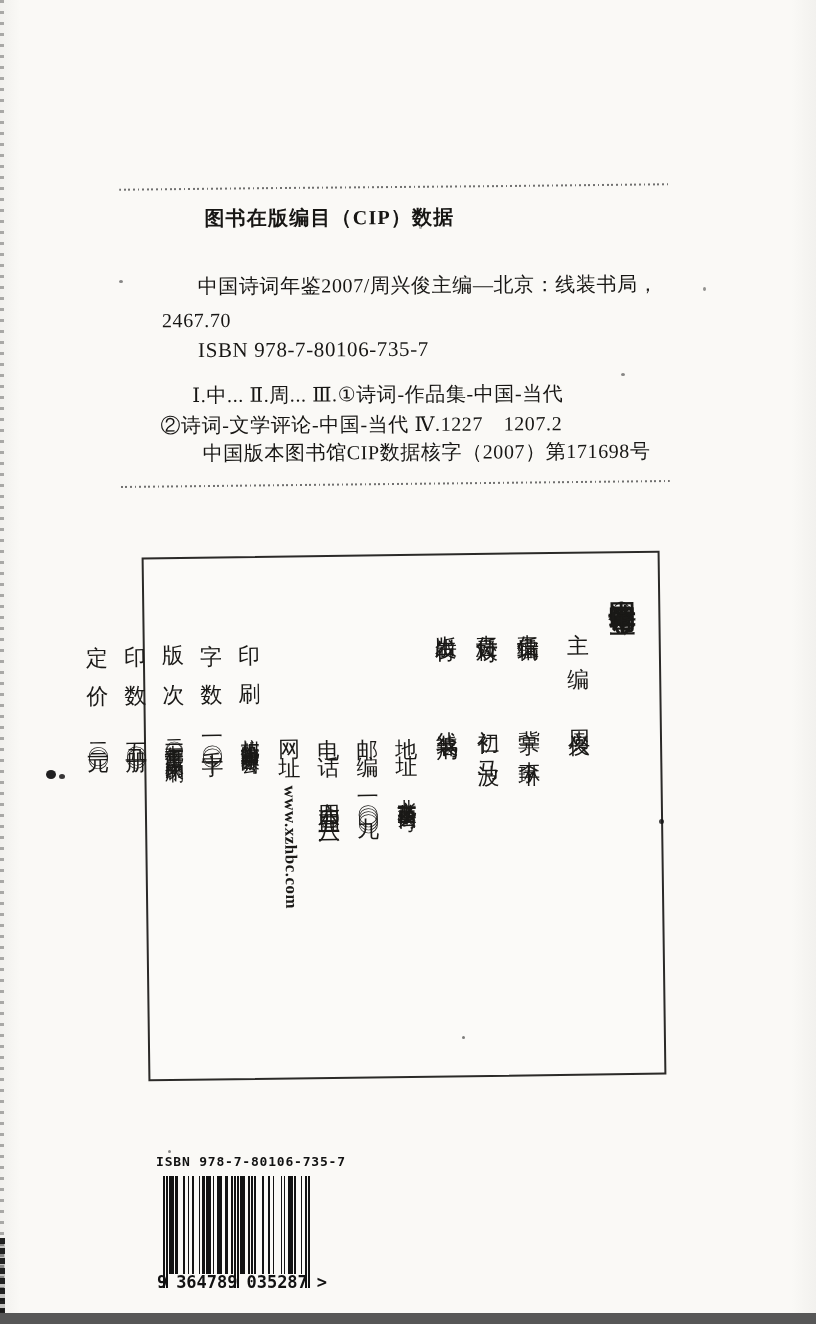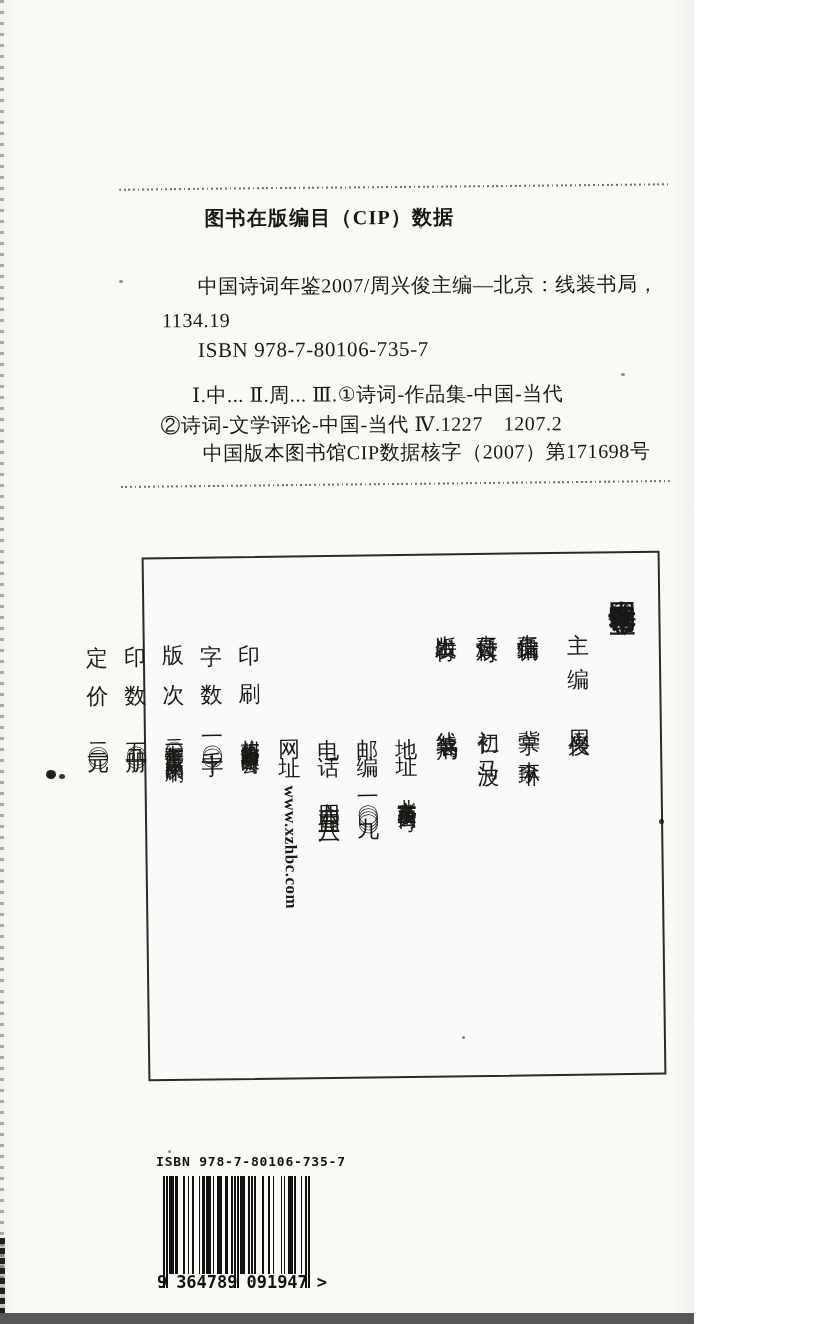--- a/index.html
+++ b/index.html
@@ -1,18 +1,18 @@
 <!DOCTYPE html>
 <html><head>
 <meta charset="utf-8">
 <style>
   html,body{margin:0;padding:0;}
   .page{
     position:relative;
-    width:694px;height:1324px;
+    width:816px;height:1324px;
     background:linear-gradient(90deg,#f1f0ed 0,#faf9f6 2.5%,#faf9f6 97%,#f2f1ee 100%);
     overflow:hidden;
     font-family:"Liberation Serif","DejaVu Serif",serif;
     color:#1b1a18;
   }
 
   
   .edge-noise{
     position:absolute;left:0;top:0;width:4px;height:100%;
     background:repeating-linear-gradient(180deg,rgba(25,25,25,.75) 0 3px,rgba(25,25,25,0) 3px 11px);
@@ -94,21 +94,21 @@
 
 <div class="page">
 
   <div class="edge-noise"></div>
   <div class="edge-noise-heavy"></div>
 
   <div class="cip">
     <div class="dotline dot-top"></div>
     <div class="cip-line cip-heading">图书在版编目（CIP）数据</div>
     <div class="cip-line cip-l1">中国诗词年鉴2007/周兴俊主编—北京：线装书局，</div>
-    <div class="cip-line cip-l2">1134.19</div>
+    <div class="cip-line cip-l2">2467.70</div>
     <div class="cip-line cip-l3">ISBN 978-7-80106-735-7</div>
     <div class="cip-line cip-l4">Ⅰ.中... Ⅱ.周... Ⅲ.①诗词-作品集-中国-当代</div>
     <div class="cip-line cip-l5">②诗词-文学评论-中国-当代 Ⅳ.1227　1207.2</div>
     <div class="cip-line cip-l6">中国版本图书馆CIP数据核字（2007）第171698号</div>
     <div class="dotline dot-bottom"></div>
   </div>
 
   <div class="colophon">
     <div class="colophon-inner">
 
@@ -257,21 +257,21 @@
         <div class="bc-mod on"></div>
         <div class="bc-mod"></div>
         <div class="bc-mod"></div>
         <div class="bc-mod on tall"></div>
         <div class="bc-mod tall"></div>
         <div class="bc-mod on tall"></div>
       </div>
     <div class="bc-digits">
       <span>9</span>
       <span>364789</span>
-      <span>091947</span>
+      <span>035287</span>
       <span>&gt;</span>
     </div>
   </div>
 
   <div class="footer-bar" style="background: rgb(87, 87, 87);"></div>
 <div class="speck" style="left: 46px; top: 770px; width: 10px; height: 9px; opacity: 0.95;"></div>
     <div class="speck" style="left: 59px; top: 774px; width: 6px; height: 5px; opacity: 0.85;"></div>
     <div class="speck" style="left: 659px; top: 819px; width: 5px; height: 5px; opacity: 0.8;"></div>
     <div class="speck" style="left: 621px; top: 373px; width: 4px; height: 3px; opacity: 0.5;"></div>
     <div class="speck" style="left: 119px; top: 280px; width: 4px; height: 3px; opacity: 0.5;"></div>

